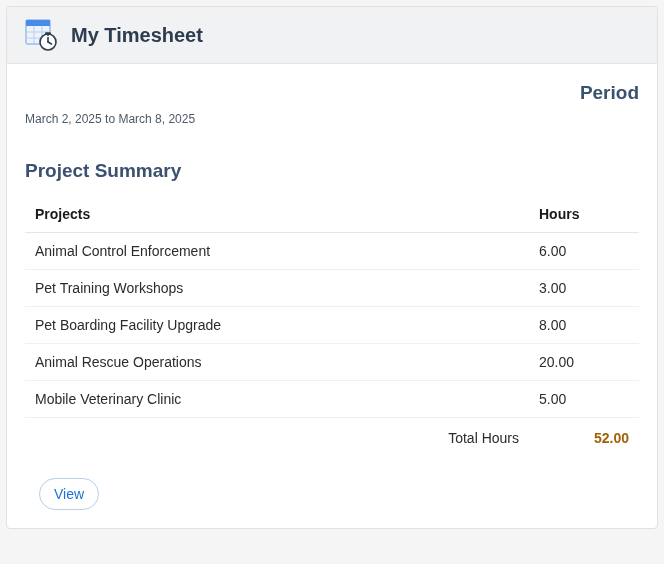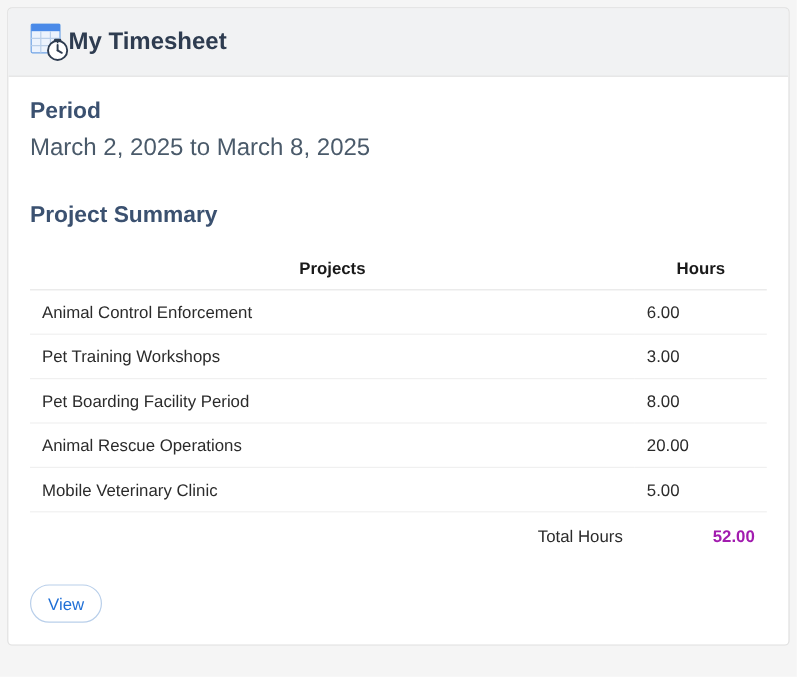--- a/index.html
+++ b/index.html
@@ -18,59 +18,61 @@
       border: 1px solid #e0e0e0;
       border-radius: 4px;
       overflow: hidden;
     }
     .card-header {
       background: #f1f2f3;
       border-bottom: 1px solid #e4e4e4;
       padding: 12px 18px;
       display: flex;
       align-items: center;
+      gap: 14px;
     }
     .header-icon {
       width: 32px;
       height: 32px;
       position: relative;
       flex-shrink: 0;
     }
     .card-title {
       font-size: 20px;
       font-weight: 700;
       color: #2e3c50;
     }
     .card-body {
       padding: 18px 18px 18px 18px;
     }
     .section-title {
       font-size: 19px;
       font-weight: 600;
       color: #3b5170;
       margin-bottom: 8px;
+      text-align: right;
     }
     .period-range {
-      font-size: 20px;
+      font-size: 12px;
       color: #4a5a6a;
       margin-bottom: 34px;
     }
     .summary-title {
       font-size: 19px;
       font-weight: 600;
       color: #3b5170;
       margin-bottom: 14px;
     }
     table {
       width: 100%;
       border-collapse: collapse;
       font-size: 14px;
     }
     thead th {
-      text-align: center;
+      text-align: left;
       font-weight: 700;
       color: #1a1a1a;
       padding: 10px 10px;
       border-bottom: 1px solid #e6e6e6;
     }
     thead th.hours-col {
       width: 110px;
     }
     tbody td {
       padding: 10px 10px;
@@ -79,35 +81,36 @@
     }
     .total-row td {
       border-top: 1px solid #e0e0e0;
       border-bottom: none;
       padding-top: 12px;
       padding-bottom: 12px;
       text-align: right;
     }
     .total-row .hours-cell {
       font-weight: 700;
-      color: #a21caf;
+      color: #a16207;
     }
     .btn-row {
       margin-top: 20px;
     }
     .btn {
       display: inline-block;
       padding: 7px 14px;
       font-size: 14px;
       color: #1f6fd6;
       background: #fff;
       border: 1px solid #b9cfea;
       border-radius: 16px;
       cursor: pointer;
       font-family: inherit;
+      margin-left: 14px;
     }
   </style>
 </head>
 <body>
 
 <div class="card">
   <div class="card-header">
     <div class="header-icon">
       <svg viewBox="0 0 32 32" width="32" height="32">
         <rect x="1" y="1" width="24" height="24" rx="1" fill="#ecf3fd" stroke="#6fa3e6" stroke-width="1"></rect>
@@ -142,21 +145,21 @@
       <tbody id="summary-body">
       <tr>
             <td>Animal Control Enforcement</td>
             <td class="hours-cell">6.00</td>
           </tr>
           <tr>
             <td>Pet Training Workshops</td>
             <td class="hours-cell">3.00</td>
           </tr>
           <tr>
-            <td>Pet Boarding Facility Period</td>
+            <td>Pet Boarding Facility Upgrade</td>
             <td class="hours-cell">8.00</td>
           </tr>
           <tr>
             <td>Animal Rescue Operations</td>
             <td class="hours-cell">20.00</td>
           </tr>
           <tr>
             <td>Mobile Veterinary Clinic</td>
             <td class="hours-cell">5.00</td>
           </tr>

